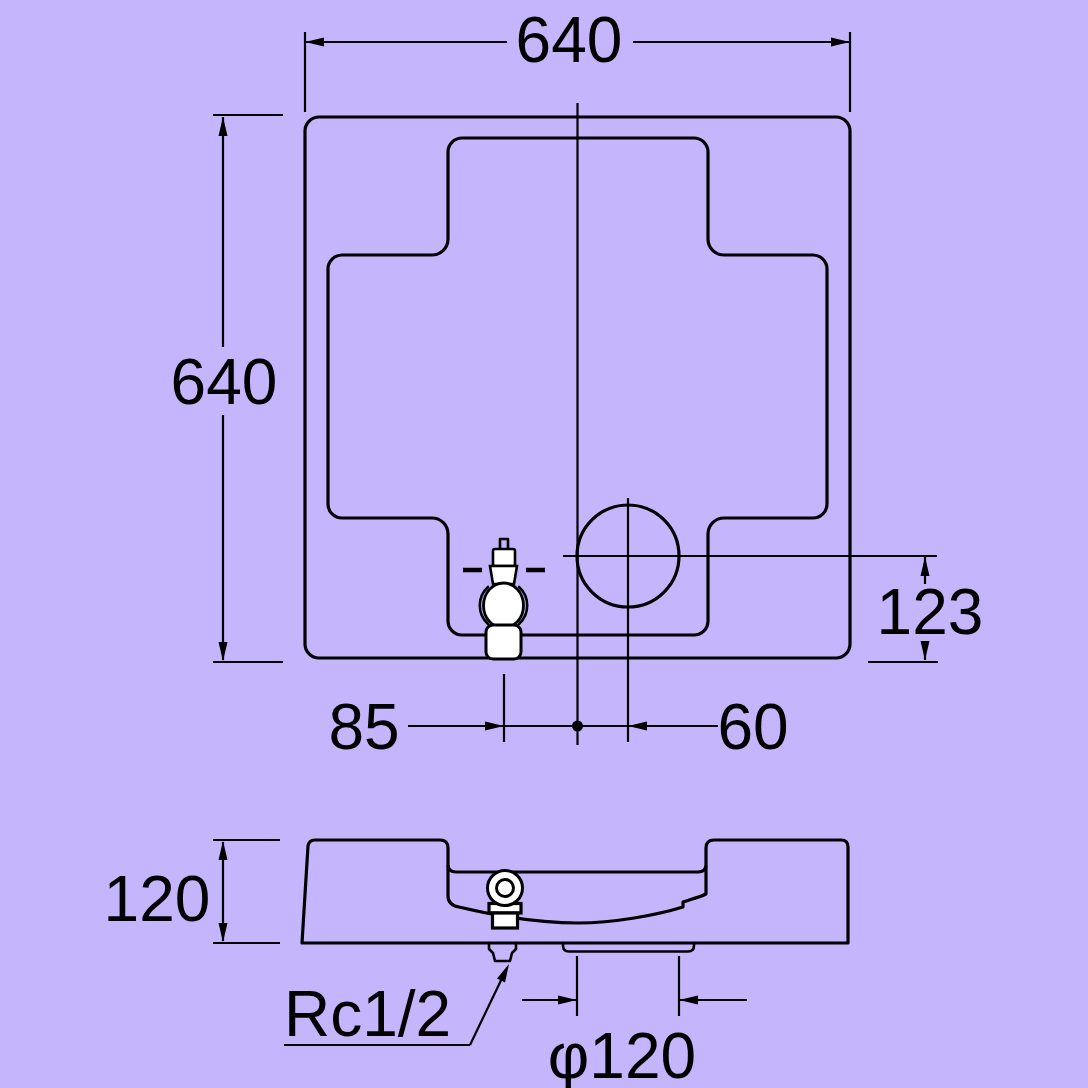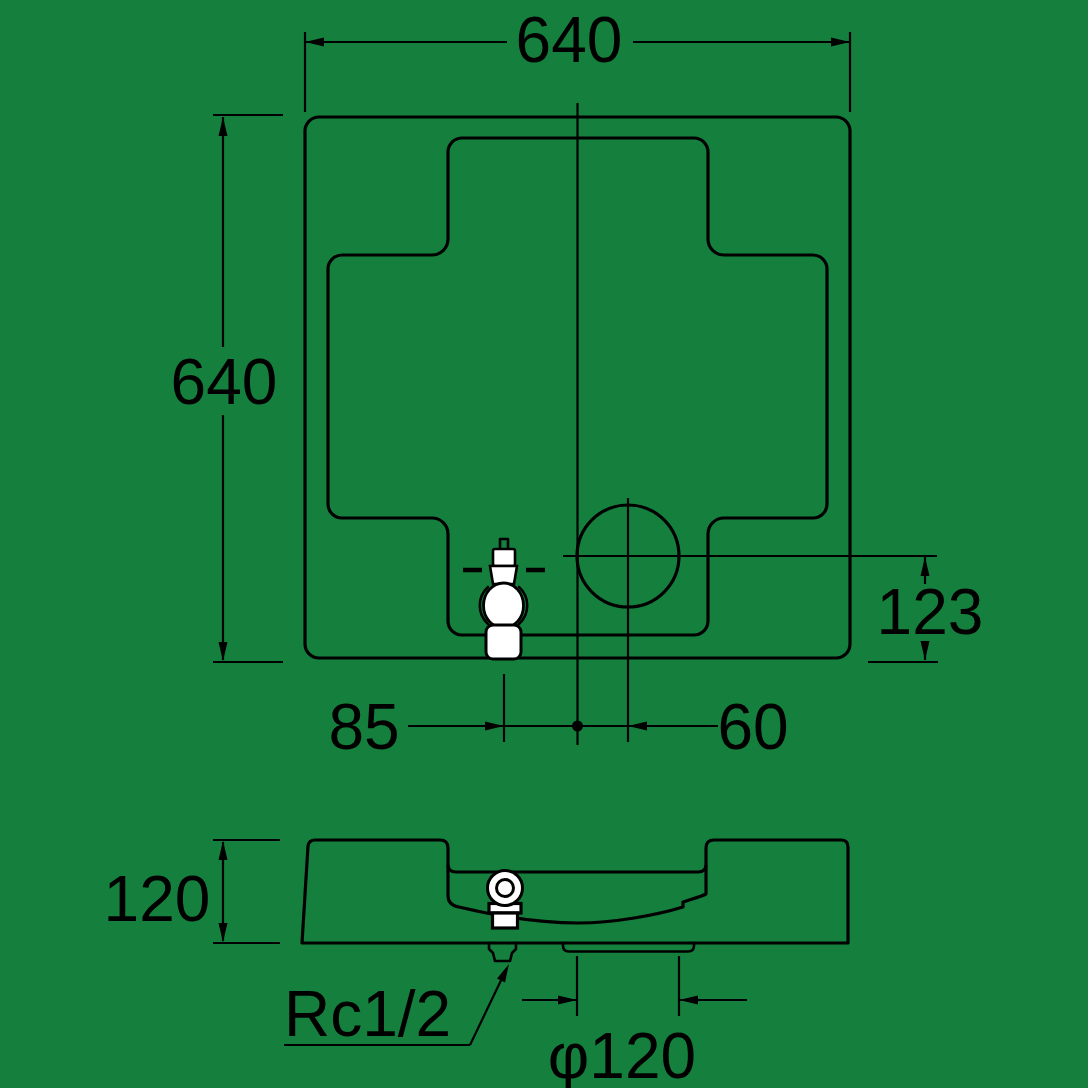--- a/index.html
+++ b/index.html
@@ -1,19 +1,19 @@
 <!DOCTYPE html>
 <html><head>
 <meta charset="utf-8">
 <style>
   html,body{margin:0;padding:0;background:#ffffff;}
   #canvas{
     position:relative;
     width:1088px;height:1088px;
-    background:#15803d;
+    background:#c4b5fd;
     font-family:"Liberation Sans", sans-serif;
   }
   svg{position:absolute;left:0;top:0;}
   .outline{fill:none;stroke:#000;stroke-width:3.2;stroke-linejoin:round;stroke-linecap:round;}
   .outline-thin{fill:none;stroke:#000;stroke-width:2.6;stroke-linejoin:round;stroke-linecap:round;}
   .dim{fill:none;stroke:#000;stroke-width:2.2;stroke-linecap:butt;}
   .cline{fill:none;stroke:#000;stroke-width:2.2;}
   .arrow{fill:#000;stroke:none;}
   .dot{fill:#000;stroke:none;}
   .whitefill{fill:#ffffff;stroke:#000;}

